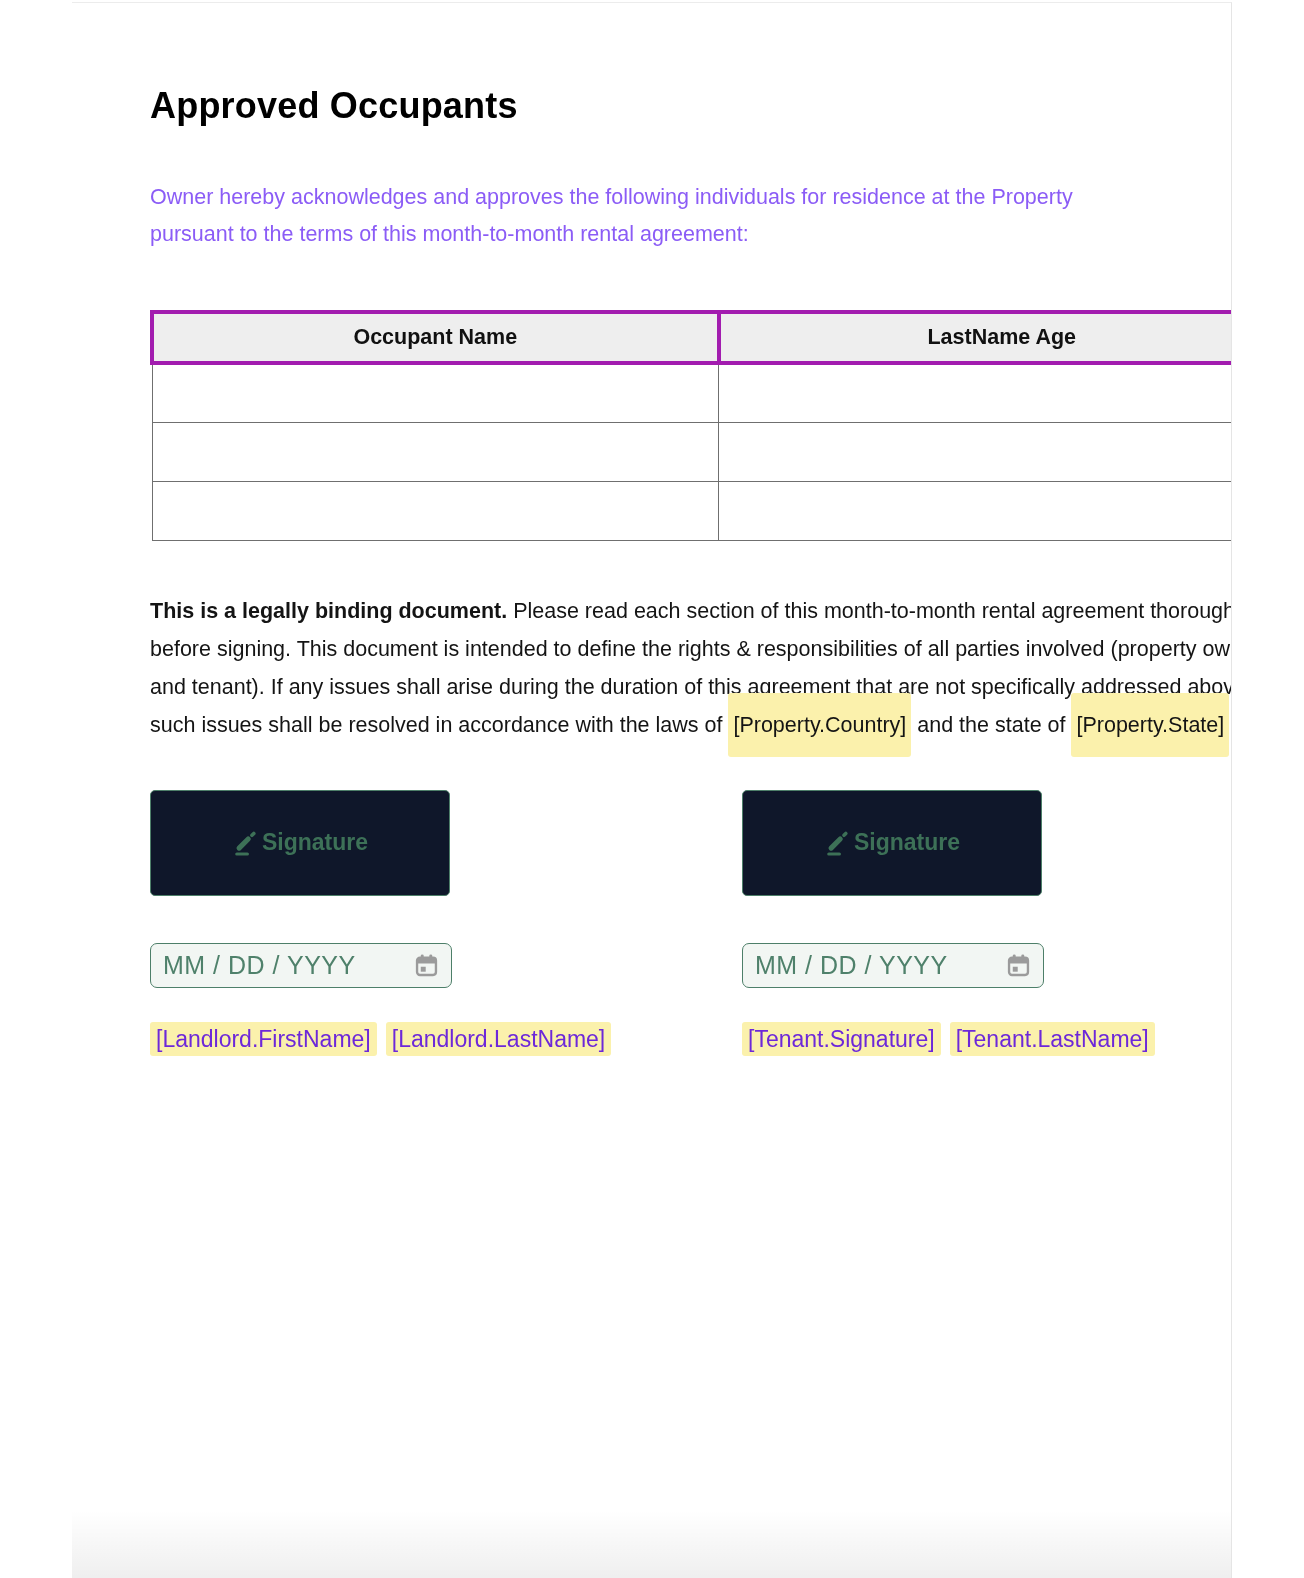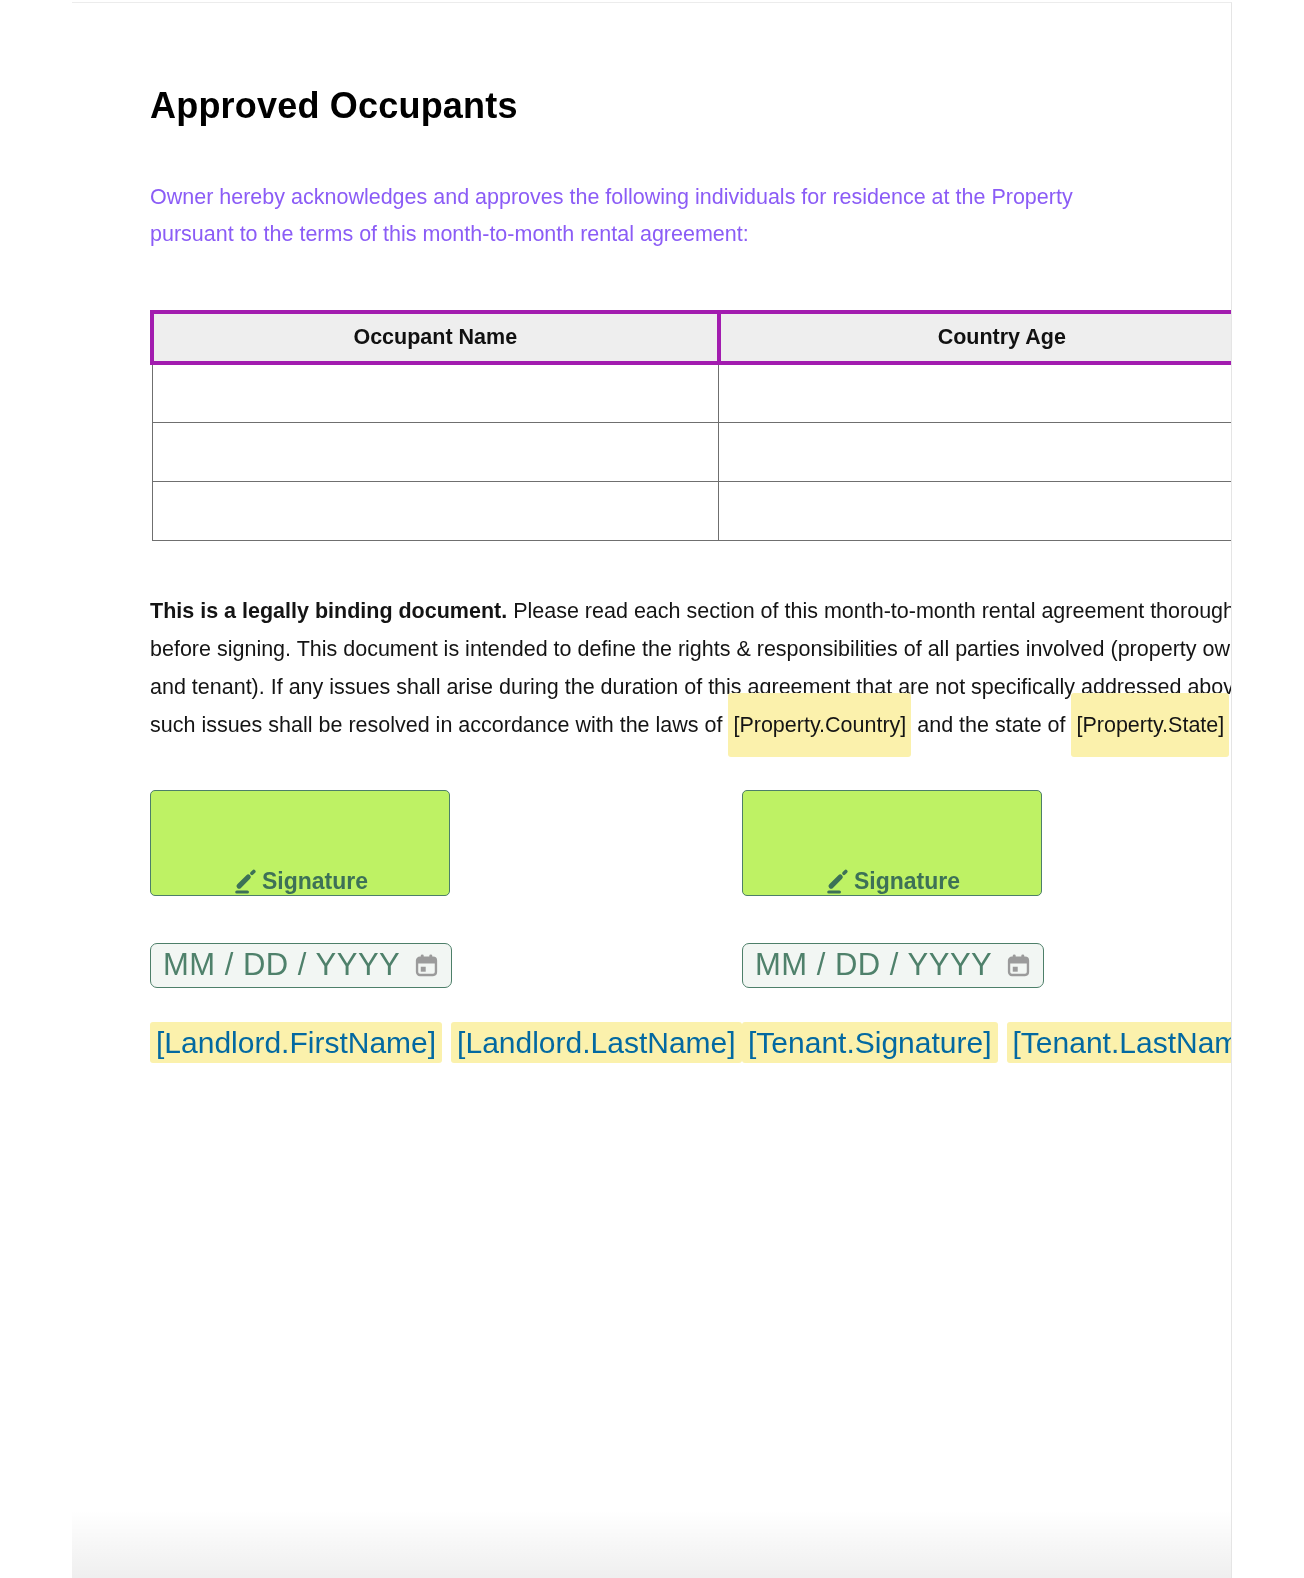--- a/index.html
+++ b/index.html
@@ -84,25 +84,25 @@
   .sig-row {
     margin-top: 46px;
     display: flex;
   }
   .sig-col { width: 302px; }
   .sig-col.tenant { margin-left: 290px; }
 
   .sig-box {
     width: 300px;
     height: 106px;
-    background: #bef264;
+    background: #0f172a;
     border: 1.6px solid #4d7f69;
     border-radius: 5px;
     display: flex;
-    align-items: flex-end;
+    align-items: center;
     justify-content: center;
     gap: 2px;
     cursor: pointer;
   }
   .sig-label {
     font-size: 23px;
     font-weight: 700;
     color: #3d7157;
   }
 
@@ -113,30 +113,30 @@
     background: #f2f6f3;
     border: 1.6px solid #4d7f69;
     border-radius: 7px;
     display: flex;
     align-items: center;
     justify-content: space-between;
     padding: 0 11px 0 12px;
     cursor: pointer;
   }
   .date-ph {
-    font-size: 31px;
+    font-size: 25px;
     color: #4f816b;
     letter-spacing: 0.5px;
     white-space: nowrap;
   }
 
   .name-line {
     margin-top: 38px;
-    font-size: 30px;
-    color: #0369a1;
+    font-size: 23px;
+    color: #6d28d9;
     white-space: nowrap;
   }
   .name-line .hl { padding: 4px 6px; }
   .name-line .hl + .hl { margin-left: 9px; }
 
   .icon { display: block; flex-shrink: 0; }
 </style>
 </head>
 <body>
 
@@ -144,21 +144,21 @@
   <div class="content">
 
     <h1 class="title">Approved Occupants</h1>
 
     <p class="intro">Owner hereby acknowledges and approves the following individuals for residence at the Property pursuant to the terms of this month-to-month rental agreement:</p>
 
     <table class="occupants">
       <thead>
         <tr>
           <th>Occupant Name</th>
-          <th>Country Age</th>
+          <th>LastName Age</th>
         </tr>
       </thead>
       <tbody>
         <tr>
           <td></td>
           <td></td>
         </tr>
         <tr>
           <td></td>
           <td></td>

